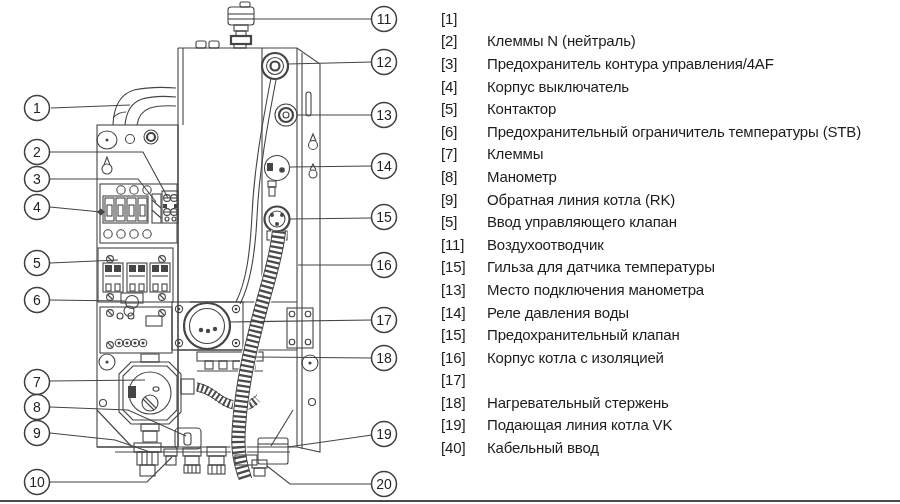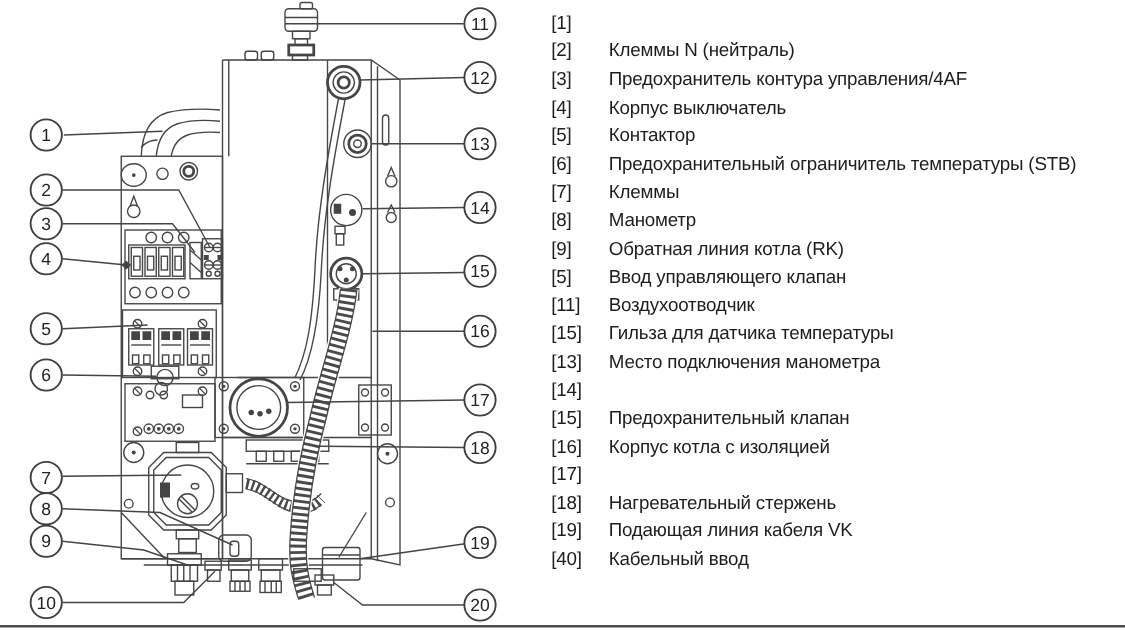--- a/index.html
+++ b/index.html
@@ -515,39 +515,40 @@
     <div class="legend-row">
         <span class="legend-num">[15]</span>
         <span class="legend-label">Гильза для датчика температуры</span>
       </div>
     <div class="legend-row">
         <span class="legend-num">[13]</span>
         <span class="legend-label">Место подключения манометра</span>
       </div>
     <div class="legend-row">
         <span class="legend-num">[14]</span>
+        <span class="legend-label">Реле давления воды</span>
       </div>
     <div class="legend-row">
         <span class="legend-num">[15]</span>
         <span class="legend-label">Предохранительный клапан</span>
       </div>
     <div class="legend-row">
         <span class="legend-num">[16]</span>
         <span class="legend-label">Корпус котла с изоляцией</span>
       </div>
     <div class="legend-row">
         <span class="legend-num">[17]</span>
       </div>
     <div class="legend-row">
         <span class="legend-num">[18]</span>
         <span class="legend-label">Нагревательный стержень</span>
       </div>
     <div class="legend-row">
         <span class="legend-num">[19]</span>
-        <span class="legend-label">Подающая линия кабеля VK</span>
+        <span class="legend-label">Подающая линия котла VK</span>
       </div>
     <div class="legend-row">
         <span class="legend-num">[40]</span>
         <span class="legend-label">Кабельный ввод</span>
       </div>
   </div>
 
   <div class="footer-rule"></div>
 </div>
 

